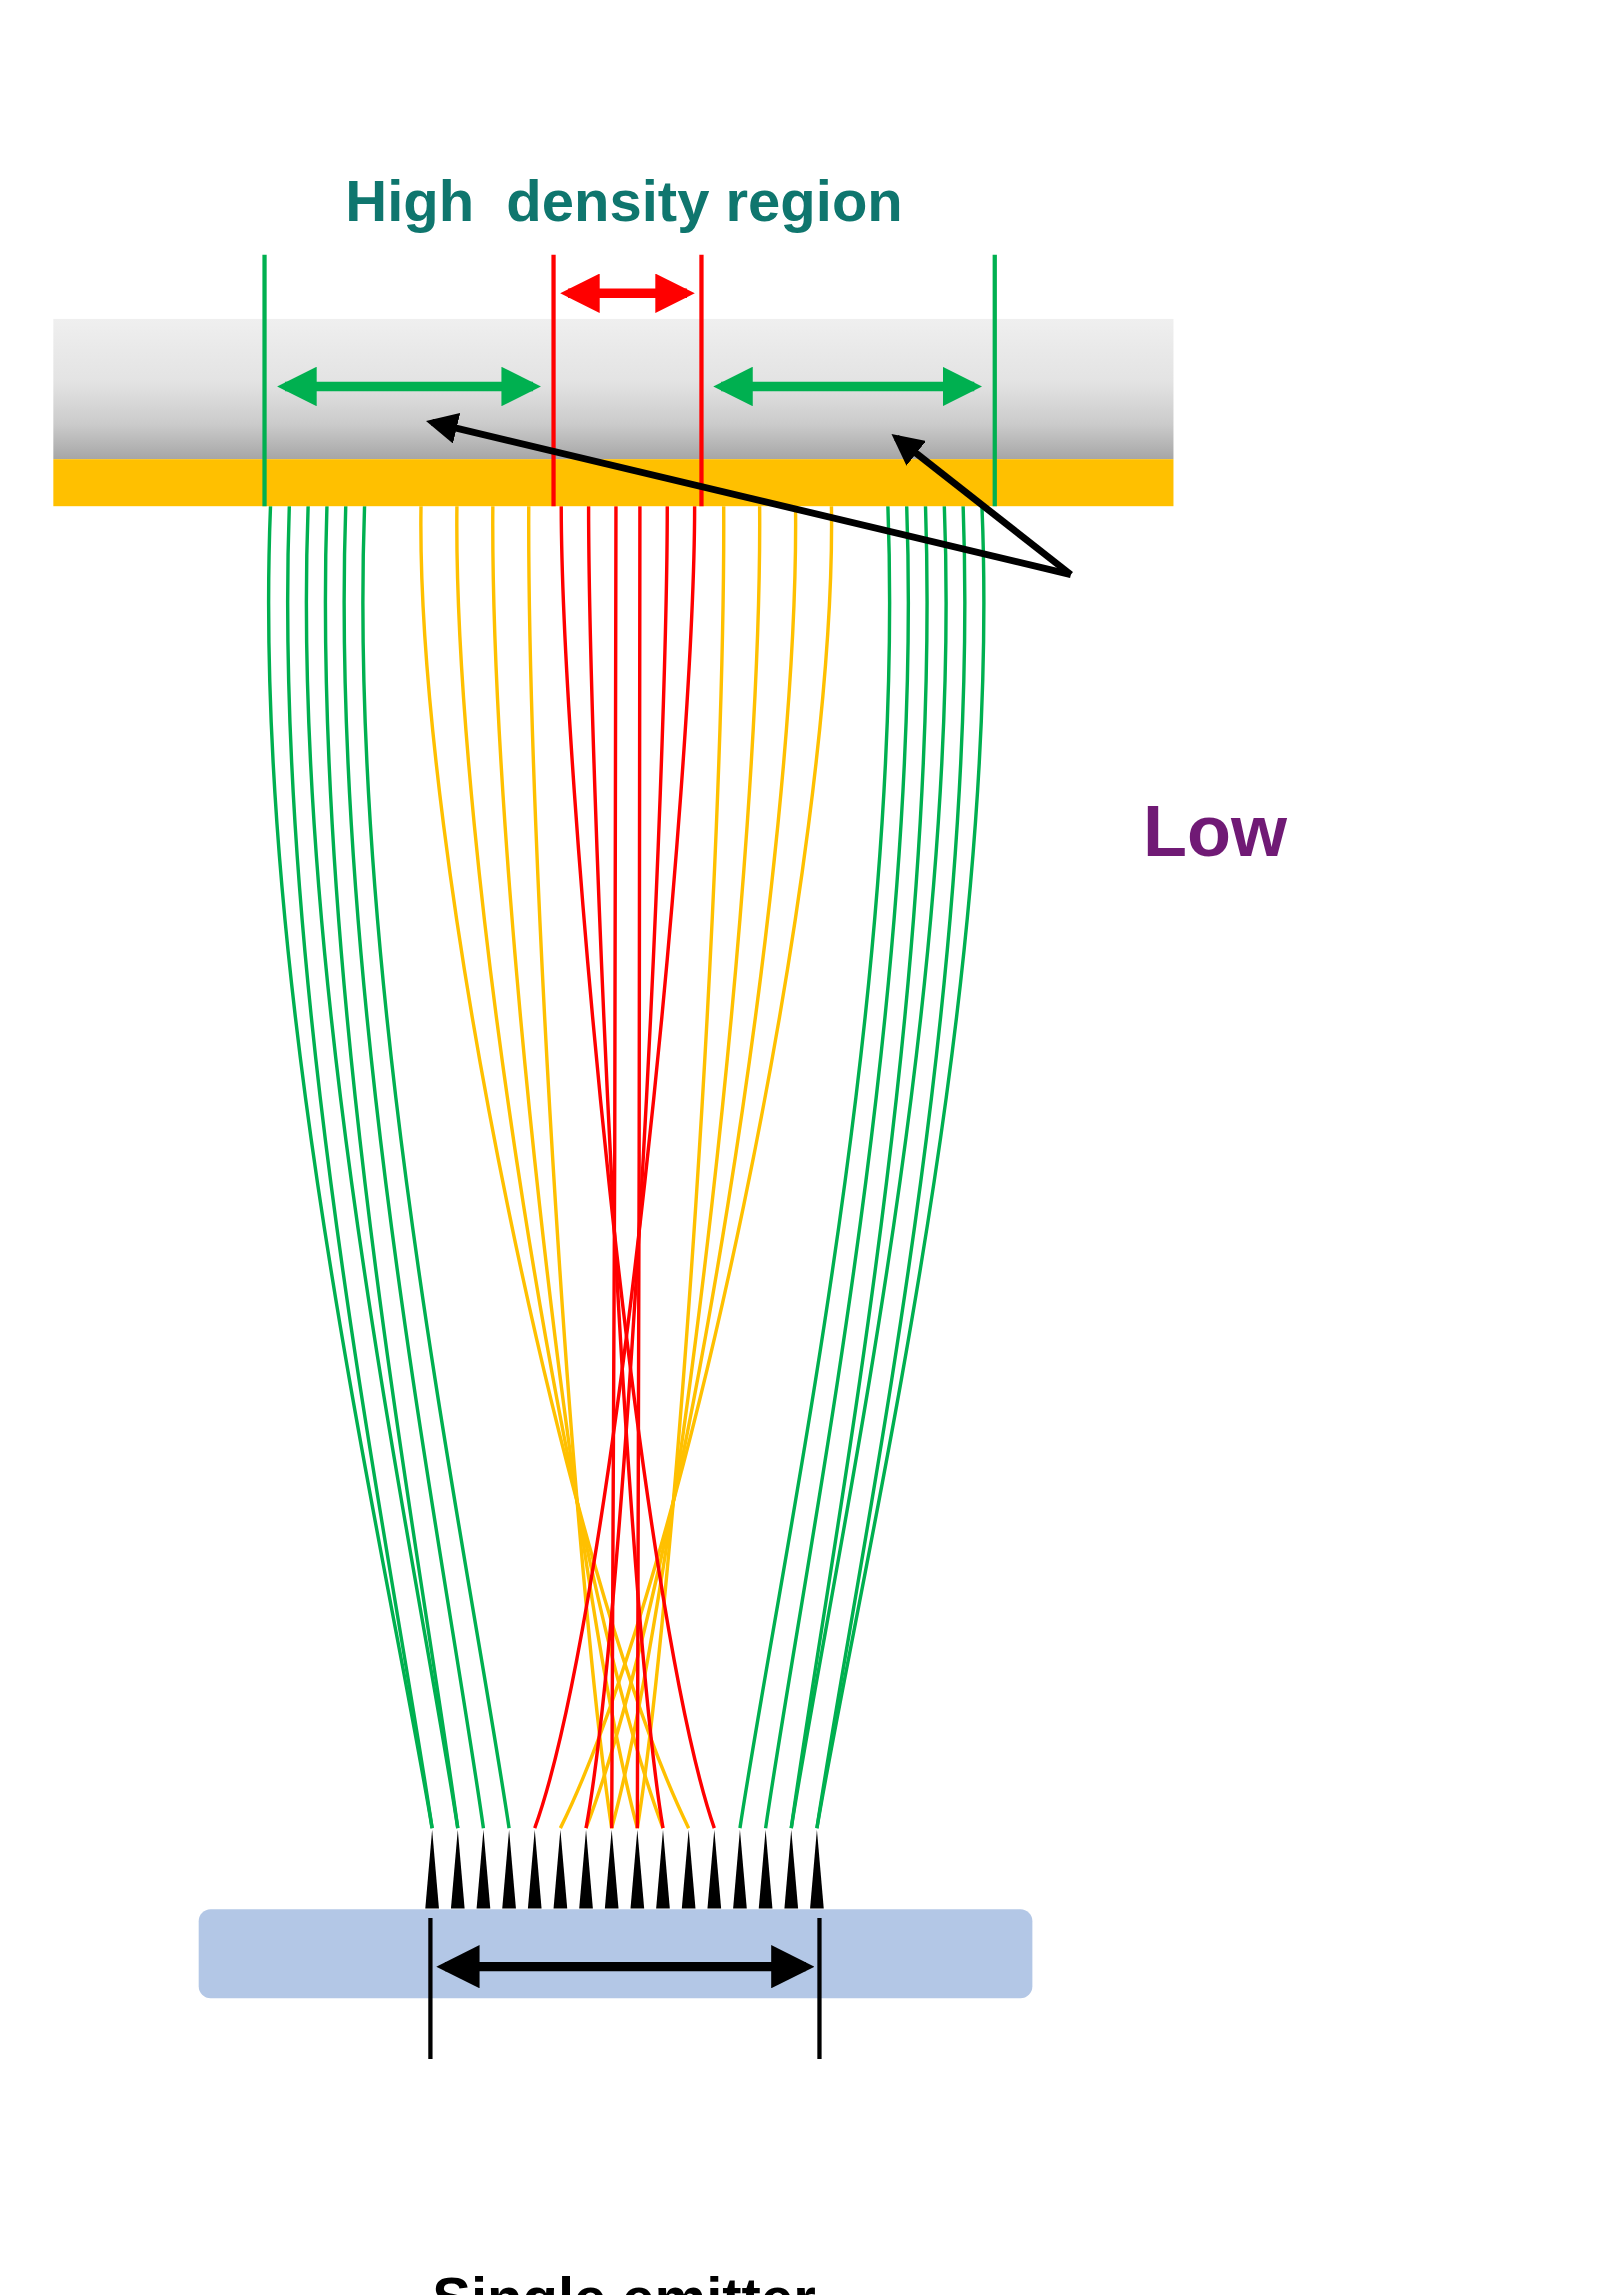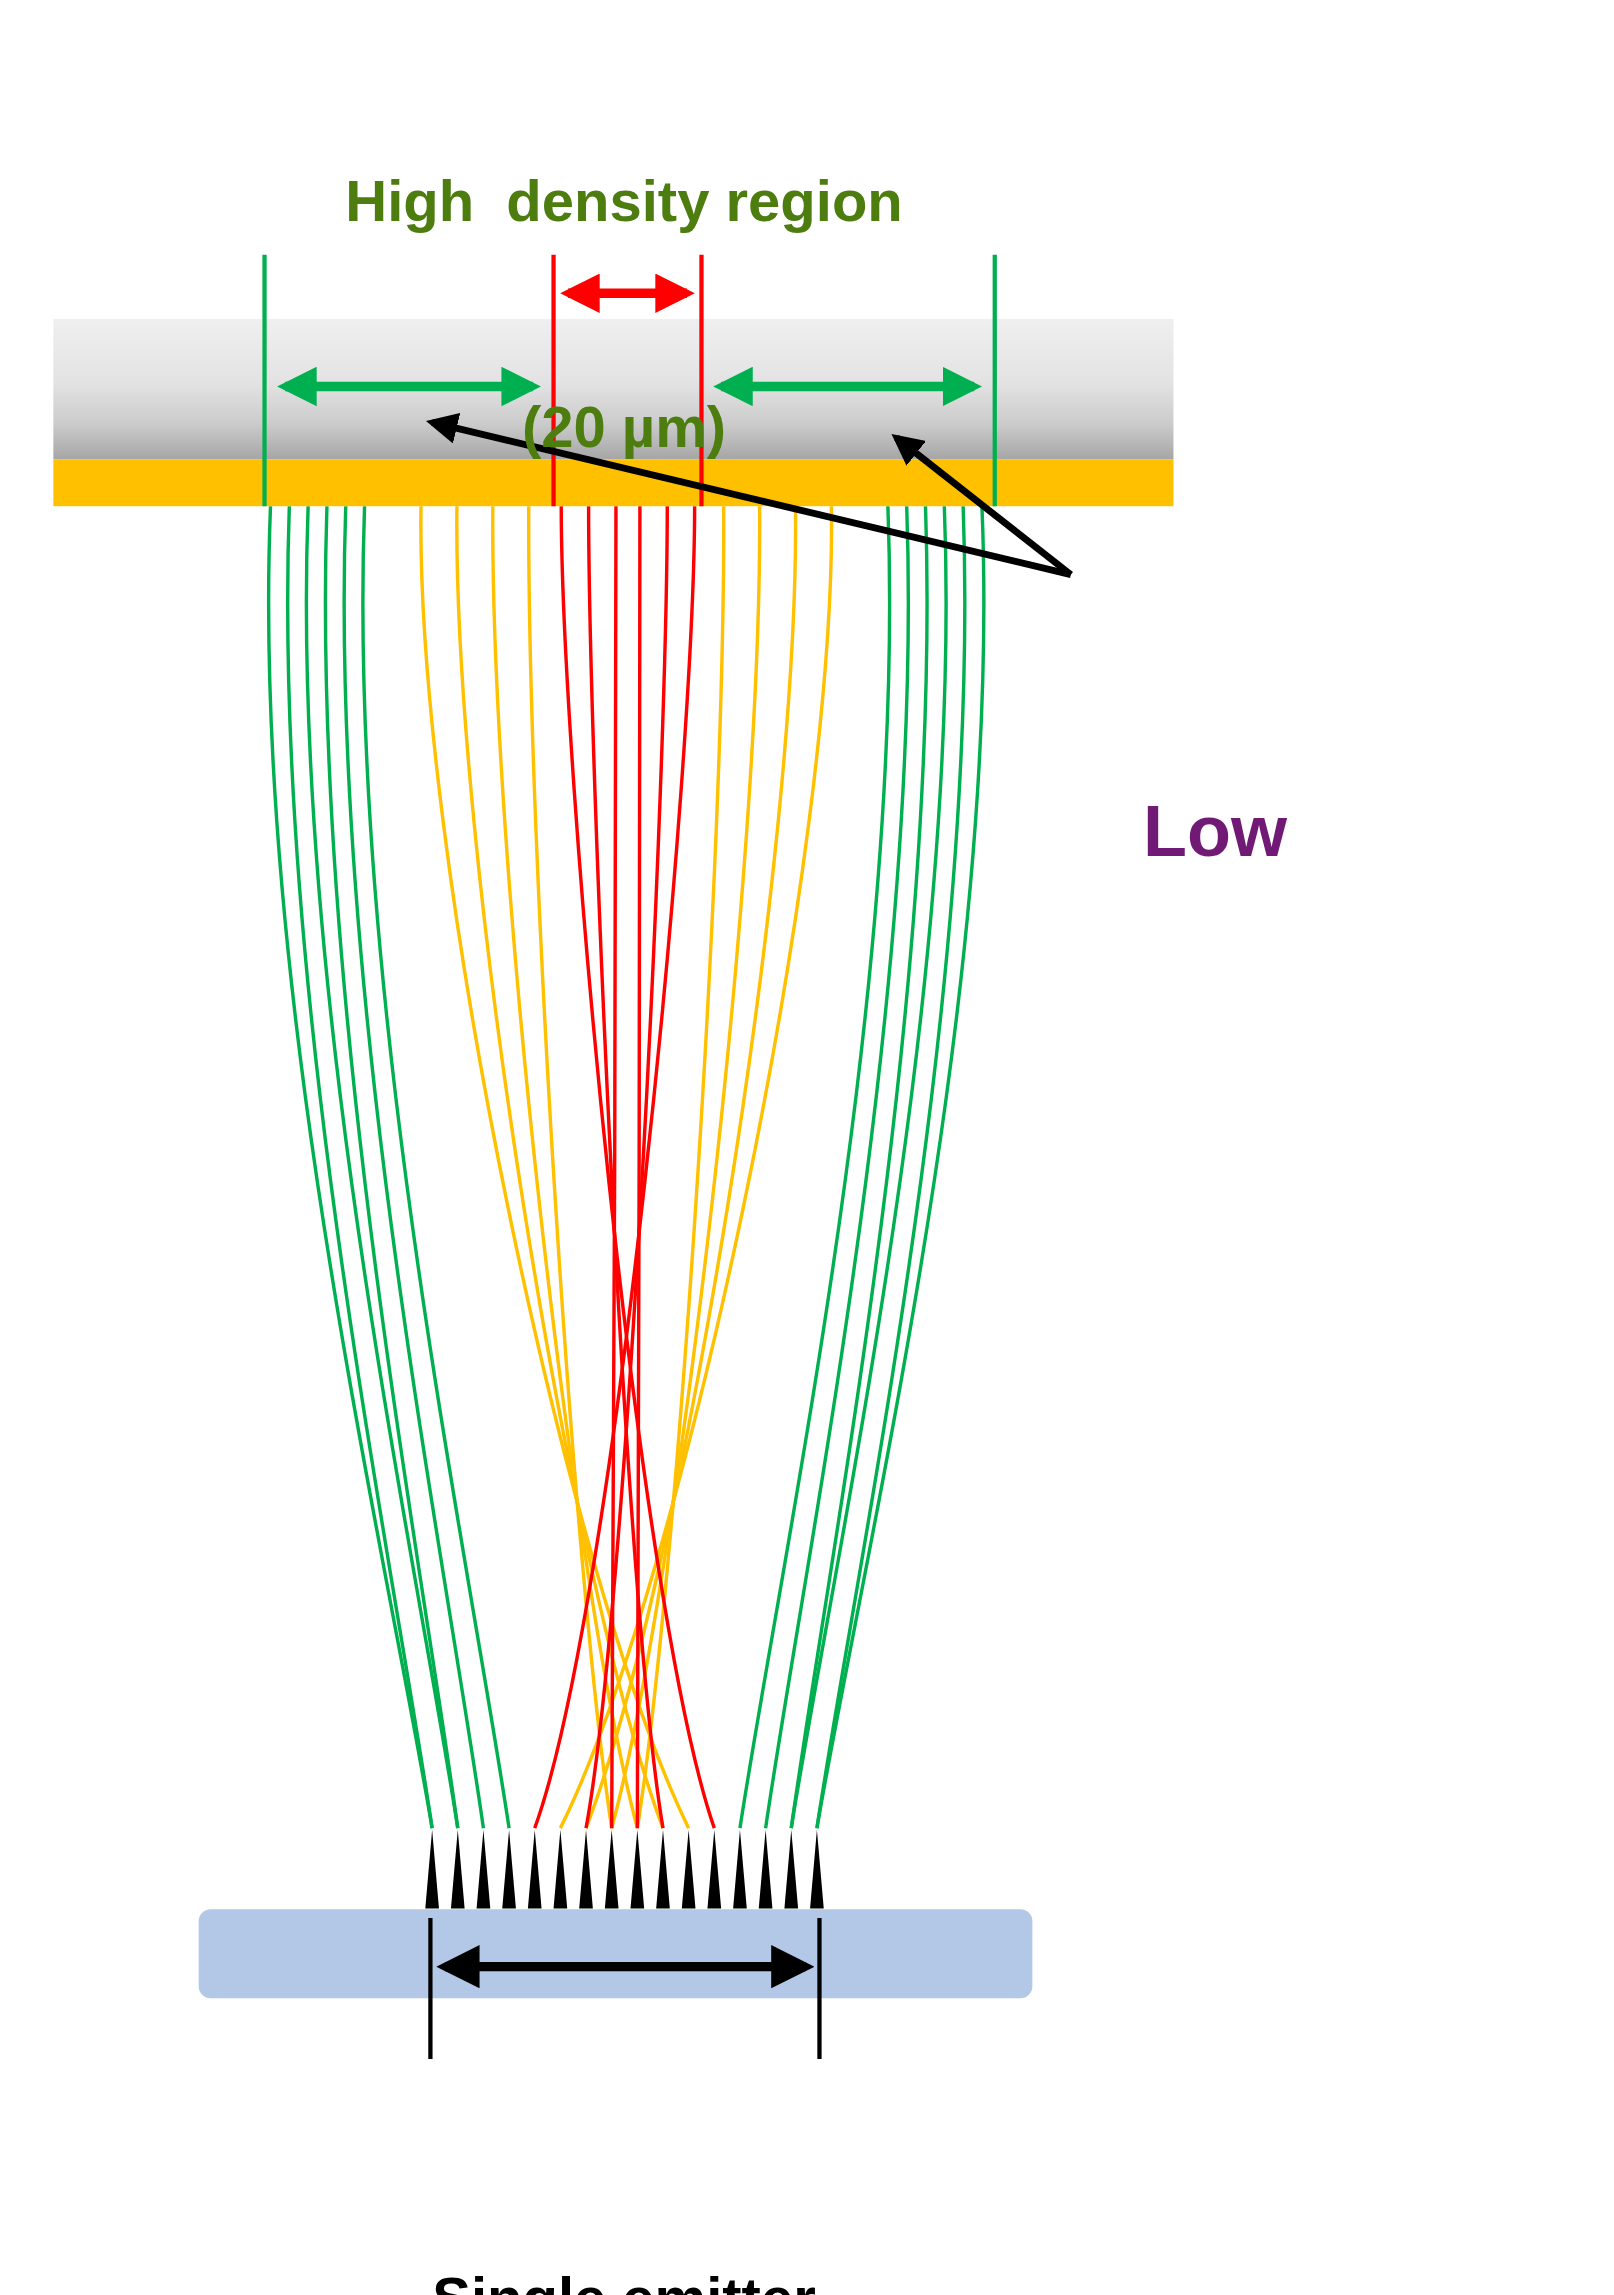--- a/index.html
+++ b/index.html
@@ -1,21 +1,21 @@
 <!DOCTYPE html>
 <html style="font-size:13.7px"><head>
 <meta charset="utf-8">
 <style>
   html,body{margin:0;padding:0;background:#ffffff;}
   body{width:1615px;height:2295px;font-family:"Liberation Sans",sans-serif;}
   .canvas{position:relative;width:1615px;height:2295px;overflow:hidden;background:#ffffff;}
   svg{position:absolute;left:0;top:0;}
   .lbl{position:absolute;font-weight:700;white-space:pre-wrap;}
   .lbl div{white-space:pre-wrap;}
-  .title{left:205px;top:12px;width:838px;text-align:center;font-size:58px;line-height:1.3;color:#4d7c0f;}
+  .title{left:205px;top:12px;width:838px;text-align:center;font-size:58px;line-height:1.3;color:#0f766e;}
   .low{left:1105px;top:547px;width:496px;text-align:left;font-size:72px;line-height:1.58;color:#701a75;margin-left:38px;}
   .bottom{left:239px;top:2073px;width:770px;text-align:center;font-size:58px;line-height:1.55;color:#000000;}
 </style>
 </head>
 <body>
 
 <div class="canvas">
 
   <svg id="diagram" width="1615" height="2295" viewBox="0 0 1888 2684">
     <defs>
@@ -101,21 +101,20 @@
     <line x1="503" y1="2243" x2="503" y2="2408" stroke="#000000" stroke-width="5"></line>
     <line x1="958" y1="2243" x2="958" y2="2408" stroke="#000000" stroke-width="5"></line>
     <line x1="520" y1="2300" x2="942" y2="2300" stroke="#000000" stroke-width="11" marker-start="url(#arrow-black)" marker-end="url(#arrow-black)"></line>
 
     <line x1="1252" y1="672" x2="505" y2="494" stroke="#000000" stroke-width="8" marker-end="url(#arrow-black)"></line>
     <line x1="1252" y1="672" x2="1048" y2="512" stroke="#000000" stroke-width="8" marker-end="url(#arrow-black)"></line>
   </svg>
 
   <div class="lbl title">
     <div>High  density region</div>
-    <div>(20 µm)</div>
   </div>
 
   <div class="lbl low">
     <div>Low</div>
   </div>
 
   <div class="lbl bottom">
     <div>Single emitter</div>
     
   </div>

